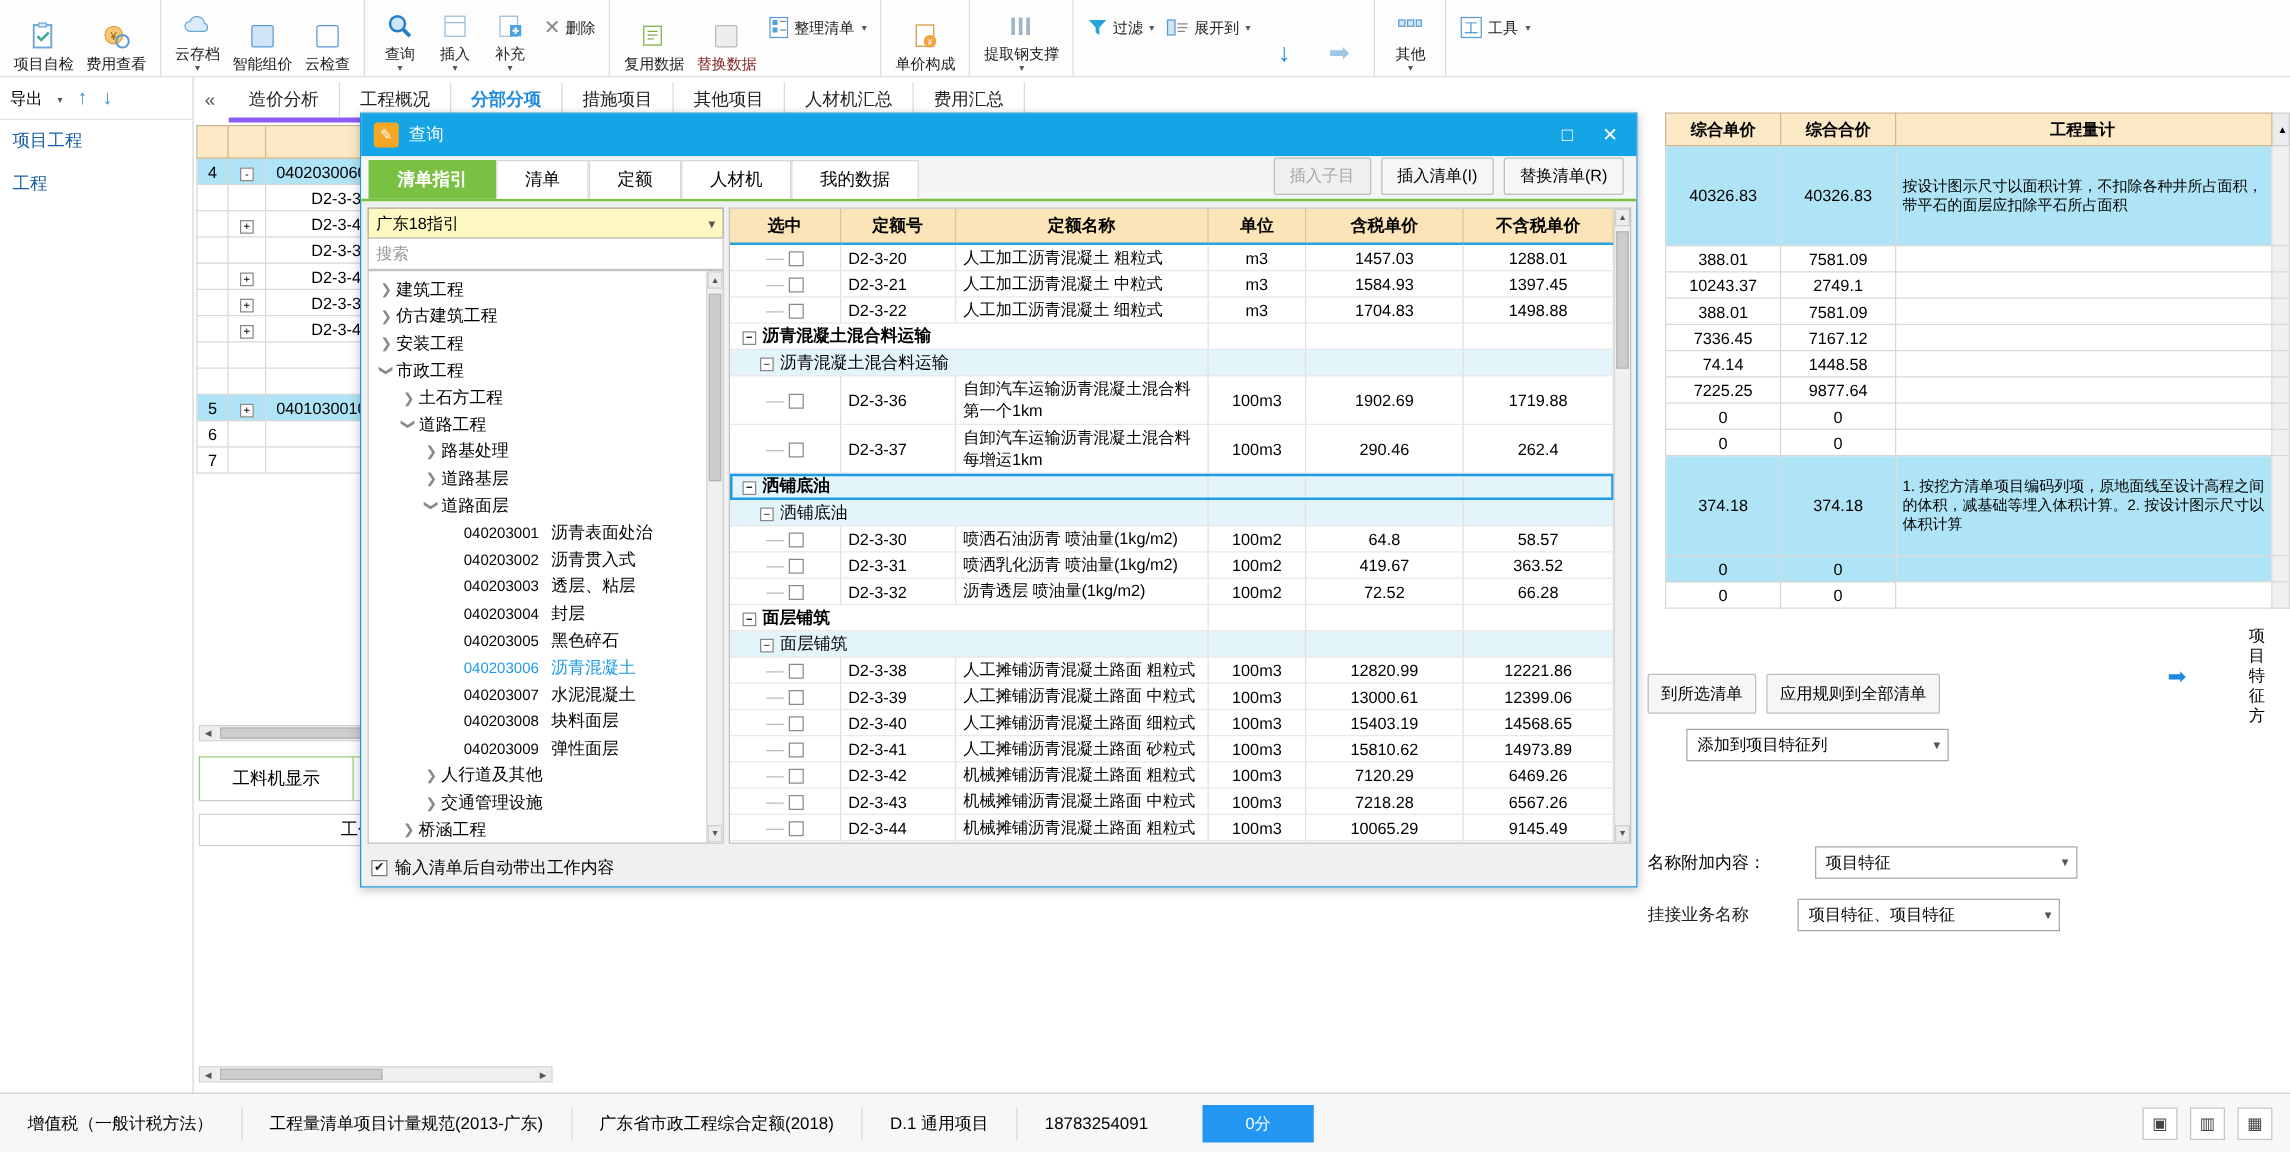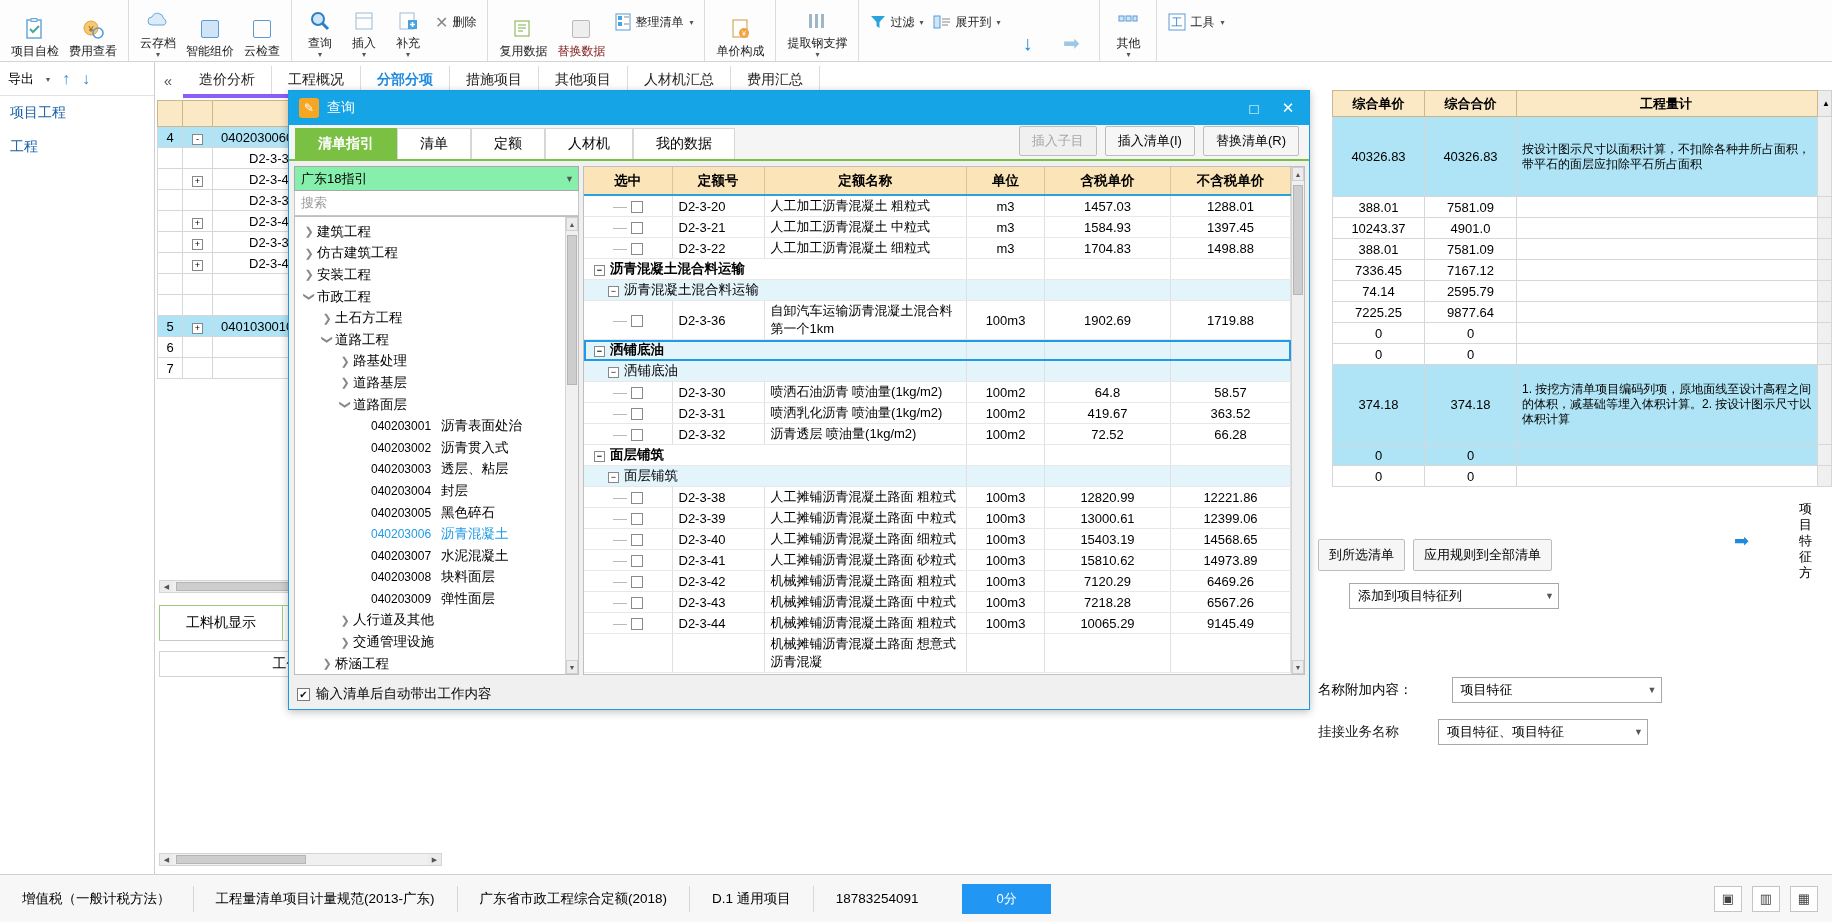--- a/index.html
+++ b/index.html
@@ -87,21 +87,21 @@
   .dtab { padding:0 22px; display:flex;align-items:center; font-size:14px; background:#fff; border:1px solid #d7d7d7; border-bottom:none; margin-top:3px;}
   .dtab.active { background:#7ac143; color:#fff; font-weight:bold; border-color:#7ac143;}
   .dlg-tb-right { margin-left:auto; display:flex; align-items:center; gap:8px; padding:0 10px 2px 0; }
   .dbtn { border:1px solid #bdbdbd; background:#f6f6f6; padding:5px 12px; font-size:13px; border-radius:2px; }
   .dbtn.disabled { color:#a6a6a6; background:#f0f0f0; }
 
   .dlg-body { flex:1; display:flex; min-height:0; padding:5px 4px 4px 5px; gap:4px; }
 
   
   .tree-col { width:285px; display:flex; flex-direction:column; min-height:0; }
-  .combo { height:25px; border:1px solid #a8a8a8; background:#86efac; display:flex;align-items:center; padding:0 4px 0 6px; font-size:13px; }
+  .combo { height:25px; border:1px solid #a8a8a8; background:#fef9c3; display:flex;align-items:center; padding:0 4px 0 6px; font-size:13px; }
   .combo .cv { flex:1; }
   .combo .cc { color:#555; font-size:9px; }
   .search { height:25px; border:1px solid #c6c6c6; border-top:none; background:#fff; display:flex; align-items:center; padding:0 6px; font-size:13px; color:#9a9a9a; }
   .tree { flex:1; border:1px solid #bfbfbf; background:#fff; overflow:hidden; position:relative; min-height:0; }
   .tree-scroll { position:absolute; left:0; top:0; right:13px; bottom:0; overflow:hidden; padding:4px 0 0 0;}
   .tnode { display:flex; align-items:center; height:21.6px; font-size:13.5px; white-space:nowrap; }
   .tw { width:16px; display:flex;align-items:center;justify-content:center; color:#888; font-size:11px; flex:0 0 16px;}
   .tnode .code { font-size:12px; font-family:"Liberation Sans",sans-serif; margin-right:10px; }
   .tnode.sel .code, .tnode.sel .nm { color:#1e9ae6; }
   .vsb { position:absolute; right:0; top:0; width:13px; bottom:0; background:#f0f0f0; border-left:1px solid #d4d4d4; }
@@ -516,39 +516,39 @@
               <td style="background: rgb(240, 240, 240);"></td>
             </tr>
             <tr>
               <td class="num">388.01</td>
               <td class="num">7581.09</td>
               <td style="font-size: 12px; line-height: 15px; overflow: hidden; white-space: normal;"></td>
               <td style="background: rgb(240, 240, 240);"></td>
             </tr>
             <tr>
               <td class="num">10243.37</td>
-              <td class="num">4901.0</td>
+              <td class="num">2749.1</td>
               <td style="font-size: 12px; line-height: 15px; overflow: hidden; white-space: normal;"></td>
               <td style="background: rgb(240, 240, 240);"></td>
             </tr>
             <tr>
               <td class="num">388.01</td>
               <td class="num">7581.09</td>
               <td style="font-size: 12px; line-height: 15px; overflow: hidden; white-space: normal;"></td>
               <td style="background: rgb(240, 240, 240);"></td>
             </tr>
             <tr>
               <td class="num">7336.45</td>
               <td class="num">7167.12</td>
               <td style="font-size: 12px; line-height: 15px; overflow: hidden; white-space: normal;"></td>
               <td style="background: rgb(240, 240, 240);"></td>
             </tr>
             <tr>
               <td class="num">74.14</td>
-              <td class="num">2595.79</td>
+              <td class="num">1448.58</td>
               <td style="font-size: 12px; line-height: 15px; overflow: hidden; white-space: normal;"></td>
               <td style="background: rgb(240, 240, 240);"></td>
             </tr>
             <tr>
               <td class="num">7225.25</td>
               <td class="num">9877.64</td>
               <td style="font-size: 12px; line-height: 15px; overflow: hidden; white-space: normal;"></td>
               <td style="background: rgb(240, 240, 240);"></td>
             </tr>
             <tr>
@@ -814,20 +814,28 @@
                     <td></td>
                   </tr>
                   <tr>
                     <td class="ctr"><span class="dash"></span><span class="cbx"></span></td>
                     <td>D2-3-36</td>
                     <td class="">自卸汽车运输沥青混凝土混合料 第一个1km</td>
                     <td class="ctr">100m3</td>
                     <td class="num">1902.69</td>
                     <td class="num">1719.88</td>
                   </tr>
+                  <tr>
+                    <td class="ctr"><span class="dash"></span><span class="cbx"></span></td>
+                    <td>D2-3-37</td>
+                    <td class="">自卸汽车运输沥青混凝土混合料 每增运1km</td>
+                    <td class="ctr">100m3</td>
+                    <td class="num">290.46</td>
+                    <td class="num">262.4</td>
+                  </tr>
                   <tr class="grp1 grp-sel">
                     <td colspan="3" style="padding-left: 10px;"><span class="exp-box">−</span><span>洒铺底油</span></td>
                     <td></td>
                     <td></td>
                     <td></td>
                   </tr>
                   <tr class="grp2">
                     <td colspan="3" style="padding-left: 24px;"><span class="exp-box">−</span><span>洒铺底油</span></td>
                     <td></td>
                     <td></td>

